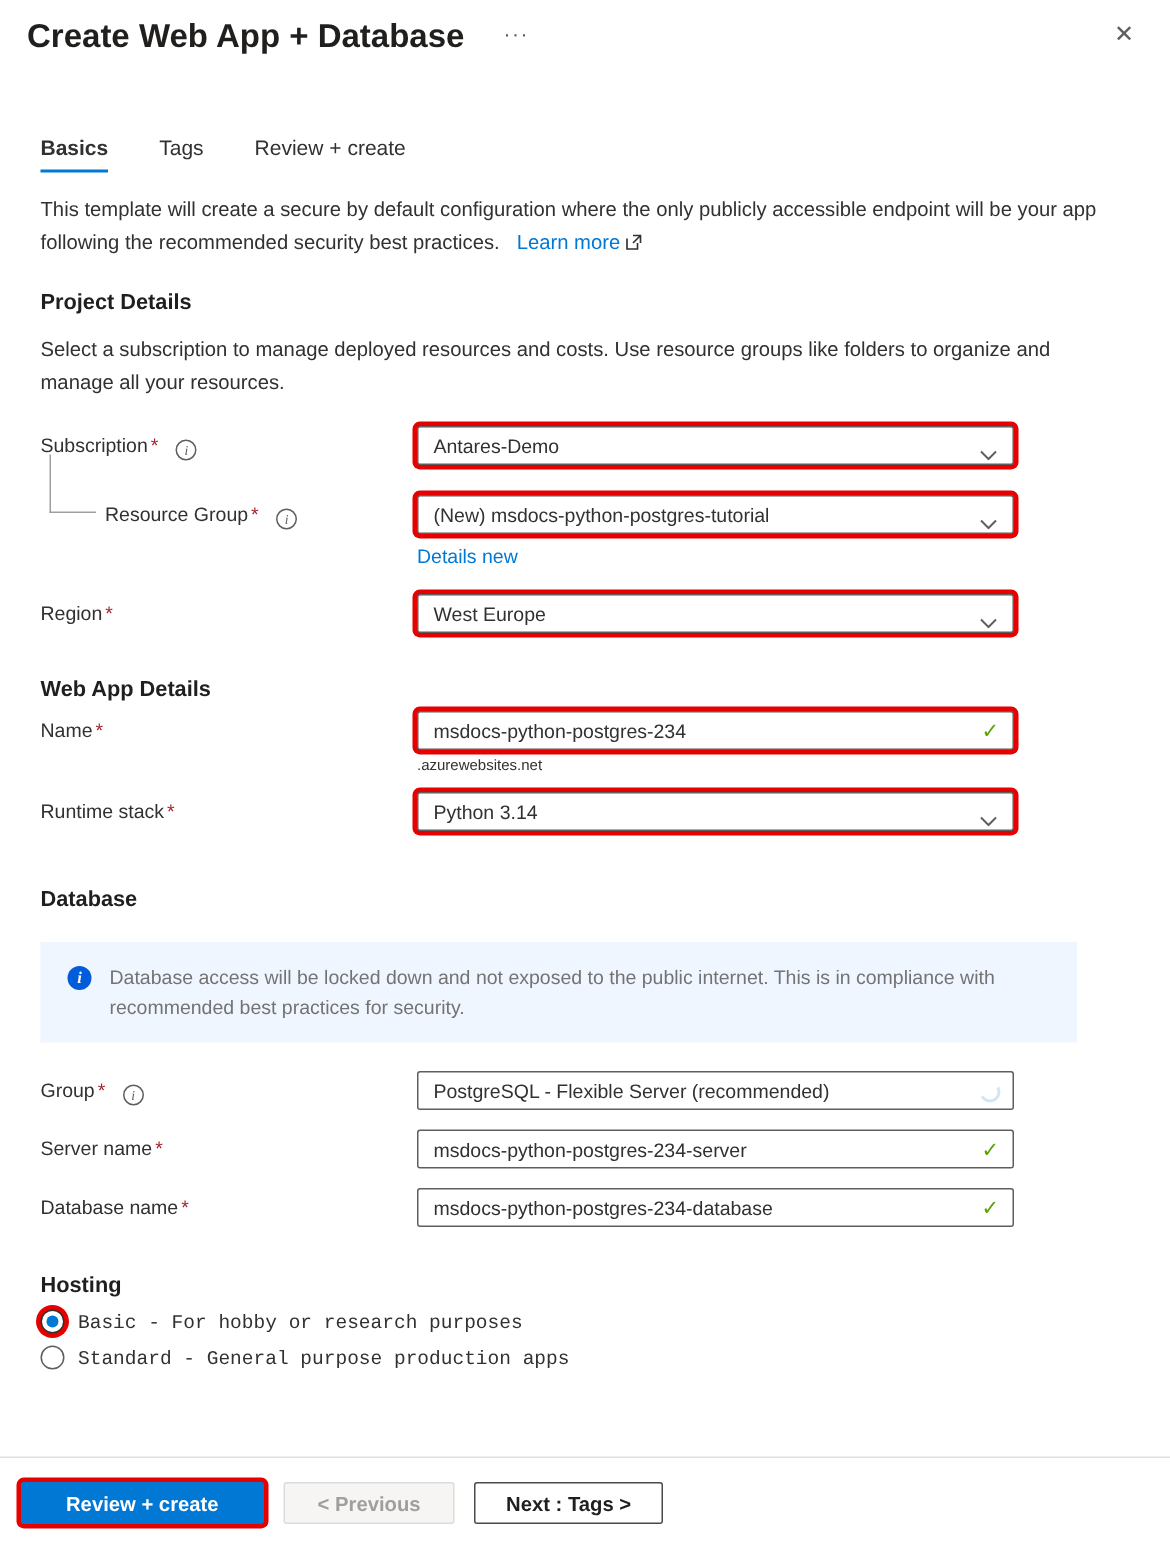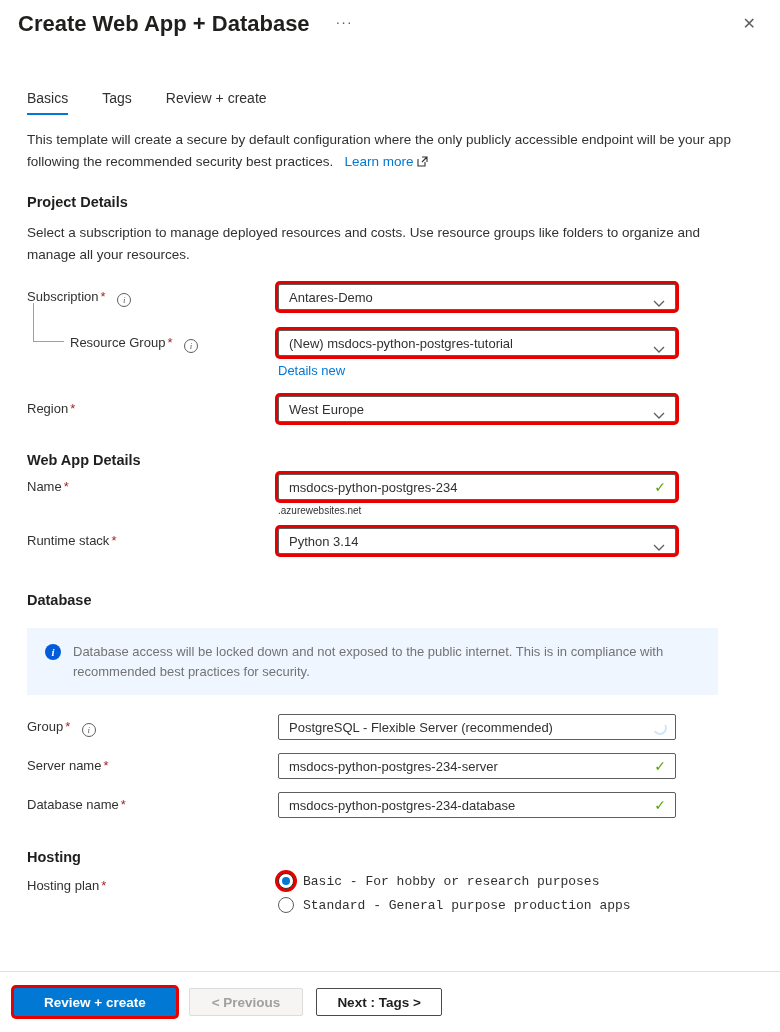--- a/index.html
+++ b/index.html
@@ -9,21 +9,21 @@
 
   
   .hdr { display:flex; align-items:flex-start; padding:10px 24px 0 18px; }
   .hdr-title { font-size:22px; font-weight:700; color:#201f1e; line-height:28px; }
   .hdr-more { margin-left:26px; margin-top:4px; font-size:14px; letter-spacing:1px; color:#605e5c; cursor:pointer; }
   .hdr-close { margin-left:auto; font-size:16px; color:#605e5c; cursor:pointer; line-height:28px; }
 
   
   .tabs { display:flex; gap:34px; margin:52px 0 0 27px; }
   .tab { font-size:14px; color:#323130; padding-bottom:7px; cursor:pointer; }
-  .tab.active { font-weight:400; border-bottom:2px solid #0078d4; }
+  .tab.active { font-weight:700; border-bottom:2px solid #0078d4; }
 
   .intro { margin:14px 35px 0 27px; font-size:13.5px; line-height:22px; color:#323130; }
   .link { color:#0078d4; text-decoration:none; cursor:pointer; }
   .ext-icon { display:inline-block; vertical-align:-1px; margin-left:3px; }
 
   .sec-h { margin-left:27px; font-size:14.5px; font-weight:700; color:#201f1e; }
   .sec-p { margin:12px 35px 0 27px; font-size:13.5px; line-height:22px; }
 
   .form { margin:18px 27px 0 27px; }
   .row { display:flex; align-items:flex-start; }
@@ -221,23 +221,20 @@
         <div class="control">
           <input type="text" value="msdocs-python-postgres-234-database" style="">
           <span class="check">✓</span>
         </div>
       </div>
     </div>
 
     <div class="sec-h mt31" style="margin-left:0">Hosting</div>
 
     <div class="row mt8">
-      <div class="lbl-col">
-        <span>Hosting plan</span><span class="req">*</span>
-      </div>
       <div class="ctrl-col">
         <div class="radio-opt">
           <span class="radio sel hl-ring"></span>
           <span>Basic - For hobby or research purposes</span>
         </div>
         <div class="radio-opt opt-gap">
           <span class="radio"></span>
           <span>Standard - General purpose production apps</span>
         </div>
       </div>

